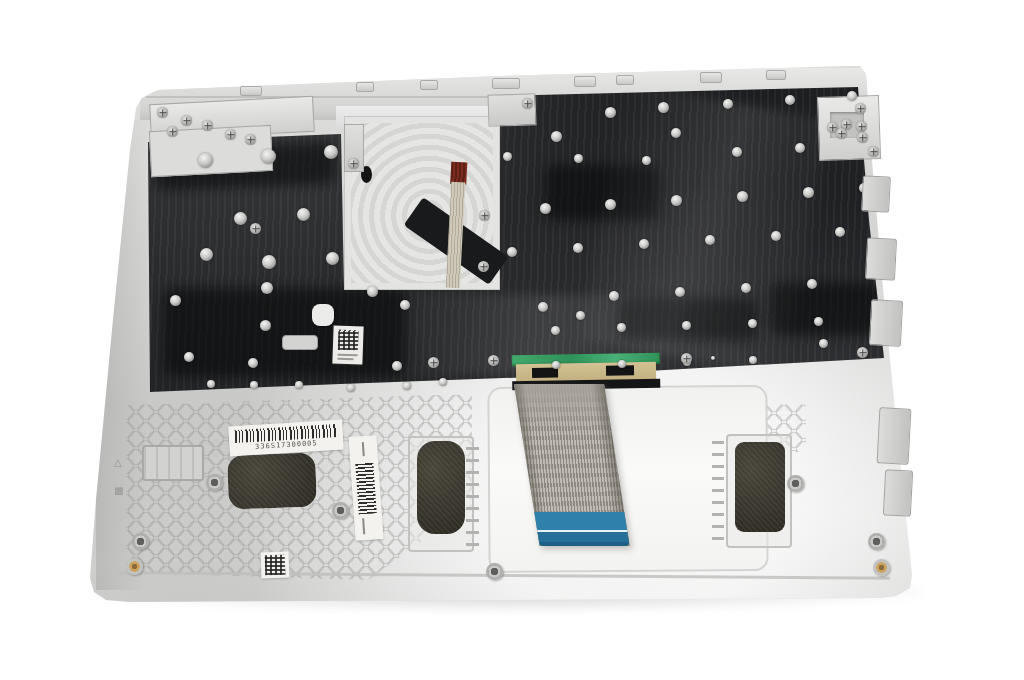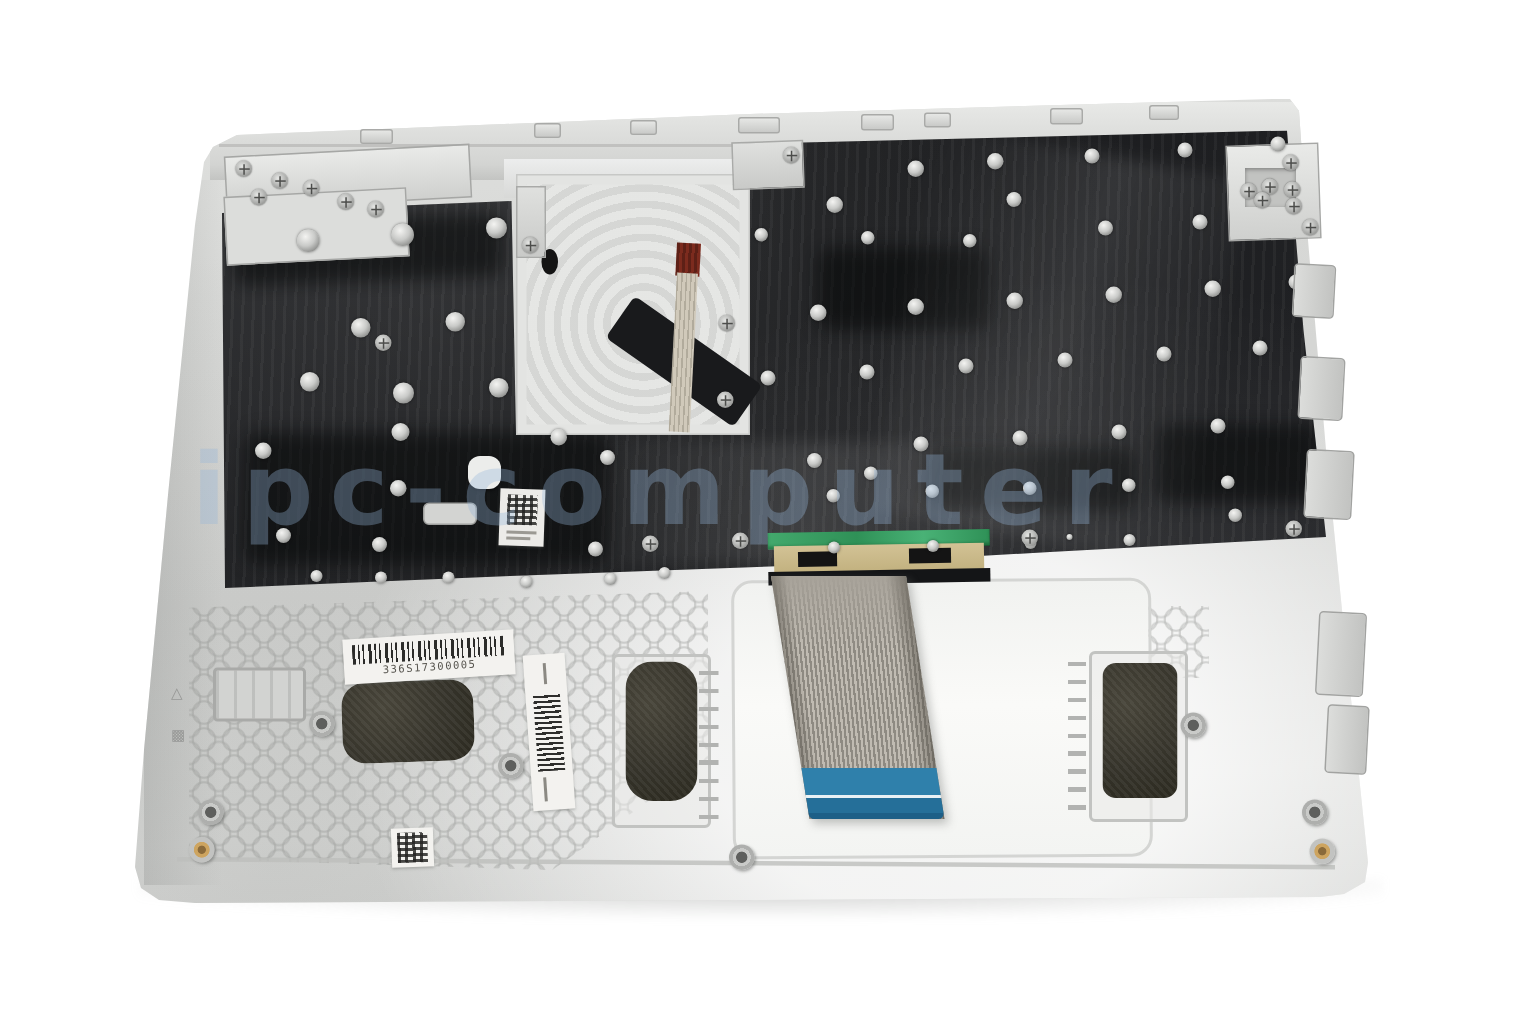--- a/index.html
+++ b/index.html
@@ -350,14 +350,13 @@
       <div class="tab" style="position: absolute; left: 616px; top: 75px; width: 16px; height: 8px;"></div>
       <div class="tab" style="position: absolute; left: 700px; top: 72px; width: 20px; height: 9px;"></div>
       <div class="tab" style="position: absolute; left: 766px; top: 70px; width: 18px; height: 8px;"></div>
       <div class="step" style="position: absolute; left: 862px; top: 176px; width: 26px; height: 34px; transform: rotate(3deg);"></div>
       <div class="step" style="position: absolute; left: 866px; top: 238px; width: 28px; height: 40px; transform: rotate(3deg);"></div>
       <div class="step" style="position: absolute; left: 870px; top: 300px; width: 30px; height: 44px; transform: rotate(3deg);"></div>
       <div class="step" style="position: absolute; left: 878px; top: 408px; width: 30px; height: 54px; transform: rotate(3deg);"></div>
       <div class="step" style="position: absolute; left: 884px; top: 470px; width: 26px; height: 44px; transform: rotate(3deg);"></div>
     </div>
 
-  <div class="abs watermark">ipc-computer</div>
 </div>
 
 </body></html>

